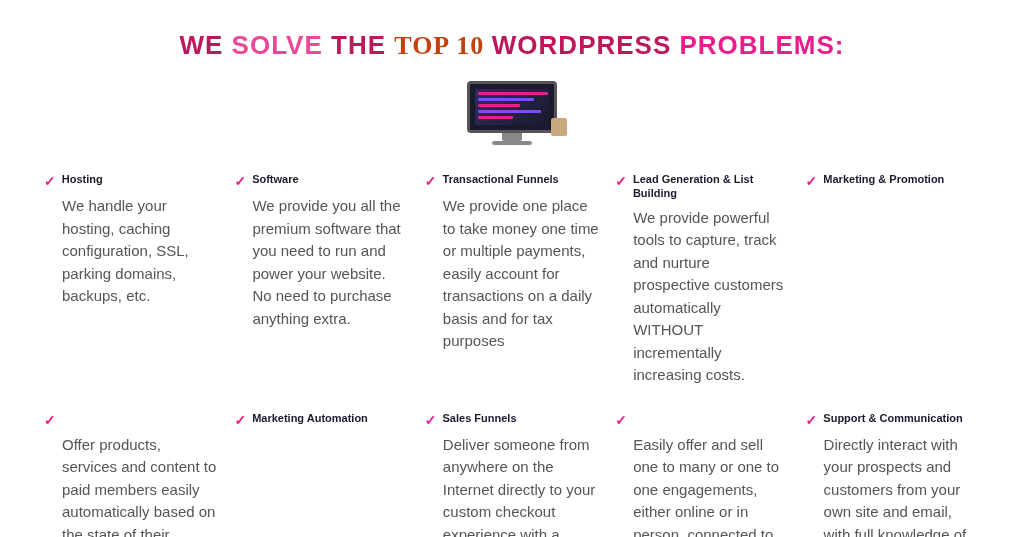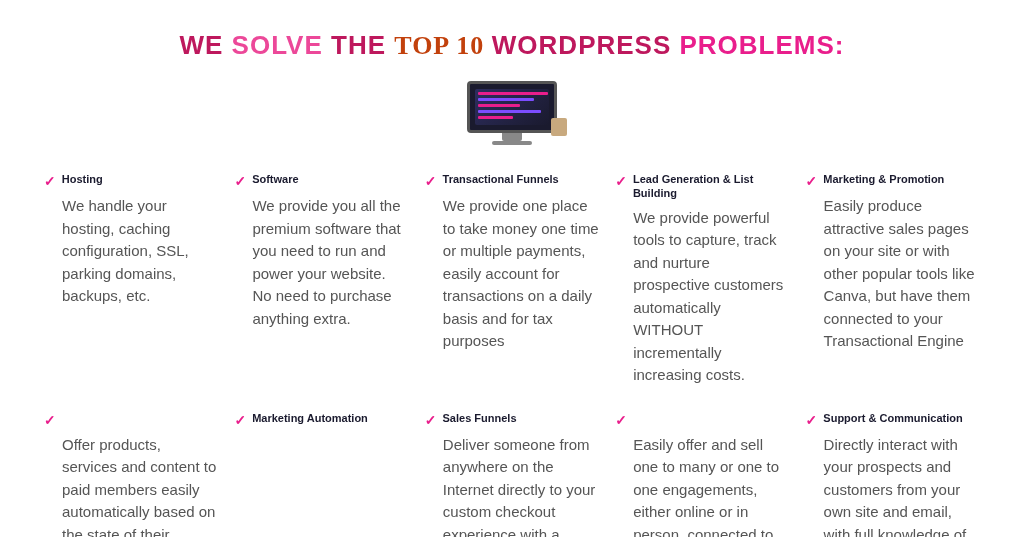--- a/index.html
+++ b/index.html
@@ -188,21 +188,20 @@
         <span class="checkmark">✓</span>
         <span class="item-title">Lead Generation &amp; List Building</span>
       </div>
       <p class="item-desc">We provide powerful tools to capture, track and nurture prospective customers automatically WITHOUT incrementally increasing costs.</p>
     </div>
     <div class="item">
       <div class="item-header">
         <span class="checkmark">✓</span>
         <span class="item-title">Marketing &amp; Promotion</span>
       </div>
-      <p class="item-desc">Easily produce attractive sales pages on your site or with other popular tools like Canva, but have them connected to your Transactional Engine</p>
     </div>
 
     <div class="item">
       <div class="item-header">
         <span class="checkmark">✓</span>
       </div>
       <p class="item-desc">Offer products, services and content to paid members easily automatically based on the state of their subscription.</p>
     </div>
     <div class="item">
       <div class="item-header">

